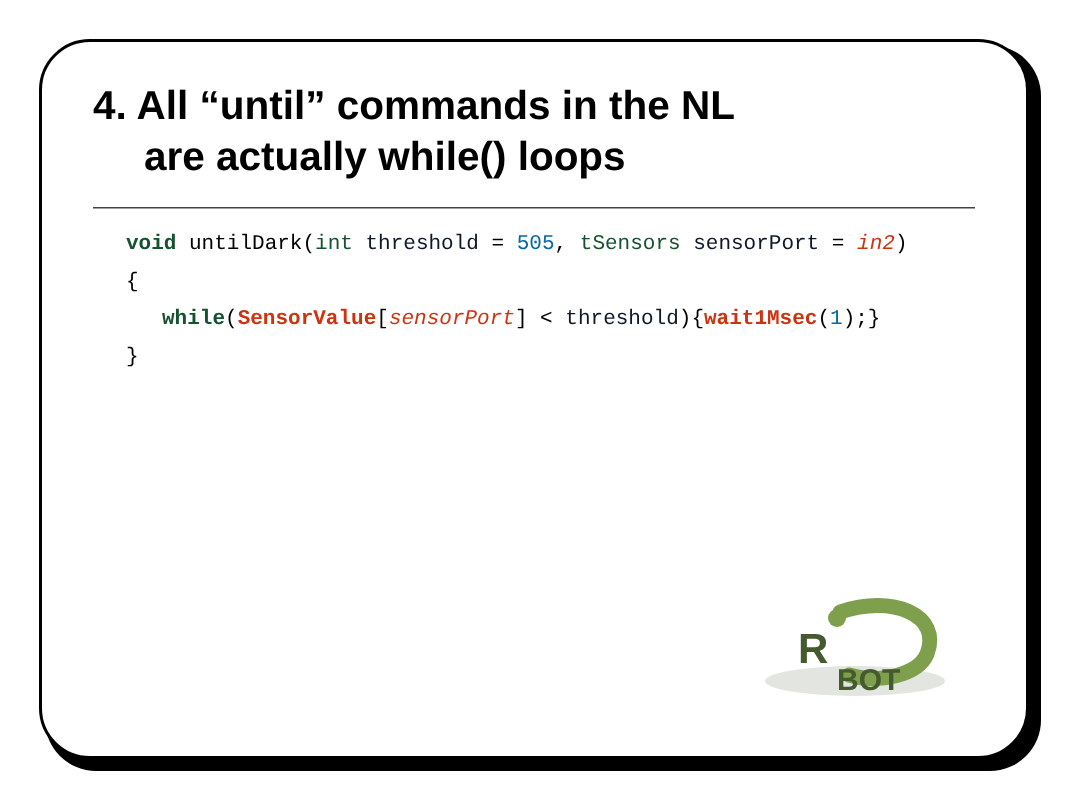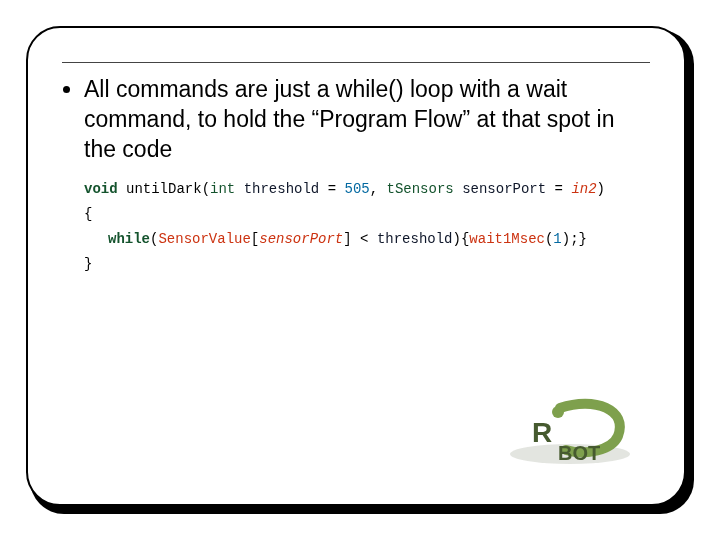--- a/index.html
+++ b/index.html
@@ -74,45 +74,46 @@
   }
   .code-line {
     display: block;
   }
   .kw   { color: #14532d; font-weight: bold; }
   .func { color: #000; }
   .type { color: #14532d; }
   .param{ color: #0f172a; }
   .num  { color: #0369a1; }
   .sym  { color: #000; }
-  .call { color: #cc3311; }
+  .call { color: #cc3311; font-weight: bold; }
   .var  { color: #cc3311; font-style: italic; }
   .brace{ color: #000; }
   .logo {
     position: absolute;
     right: 44px;
     bottom: 36px;
     width: 140px;
     height: 70px;
   }
   .logo svg { width: 100%; height: 100%; }
 </style>
 </head>
 <body>
 
 <div class="slide-outer">
   <div class="slide-shadow"></div>
   <div class="slide-frame">
 
+    <h1 class="title">
+      <span>4. All “until” commands in the NL</span><br>
+      <span class="title-line2">are actually while() loops</span>
+    </h1>
 
     <hr class="divider">
 
-    <ul class="bullets">
-      <li>All commands are just a while() loop with a wait command, to hold the “Program Flow” at that spot in the code</li>
-    </ul>
 
     <div class="code-block">
       <span class="code-line">
         <span class="kw">void</span><span class="func"> untilDark</span><span class="sym">(</span><span class="type">int</span><span class="param"> threshold </span><span class="sym">= </span><span class="num">505</span><span class="sym">, </span><span class="type">tSensors</span><span class="param"> sensorPort </span><span class="sym">= </span><span class="var">in2</span><span class="sym">)</span>
       </span>
       <span class="code-line">
         <span class="brace">{</span>
       </span>
       <span class="code-line" style="padding-left:24px">
         <span class="kw">while</span><span class="sym">(</span><span class="call">SensorValue</span><span class="sym">[</span><span class="var">sensorPort</span><span class="sym">]</span><span class="sym"> &lt; </span><span class="param">threshold</span><span class="sym">)</span><span class="brace">{</span><span class="call">wait1Msec</span><span class="sym">(</span><span class="num">1</span><span class="sym">)</span><span class="sym">;</span><span class="brace">}</span>

